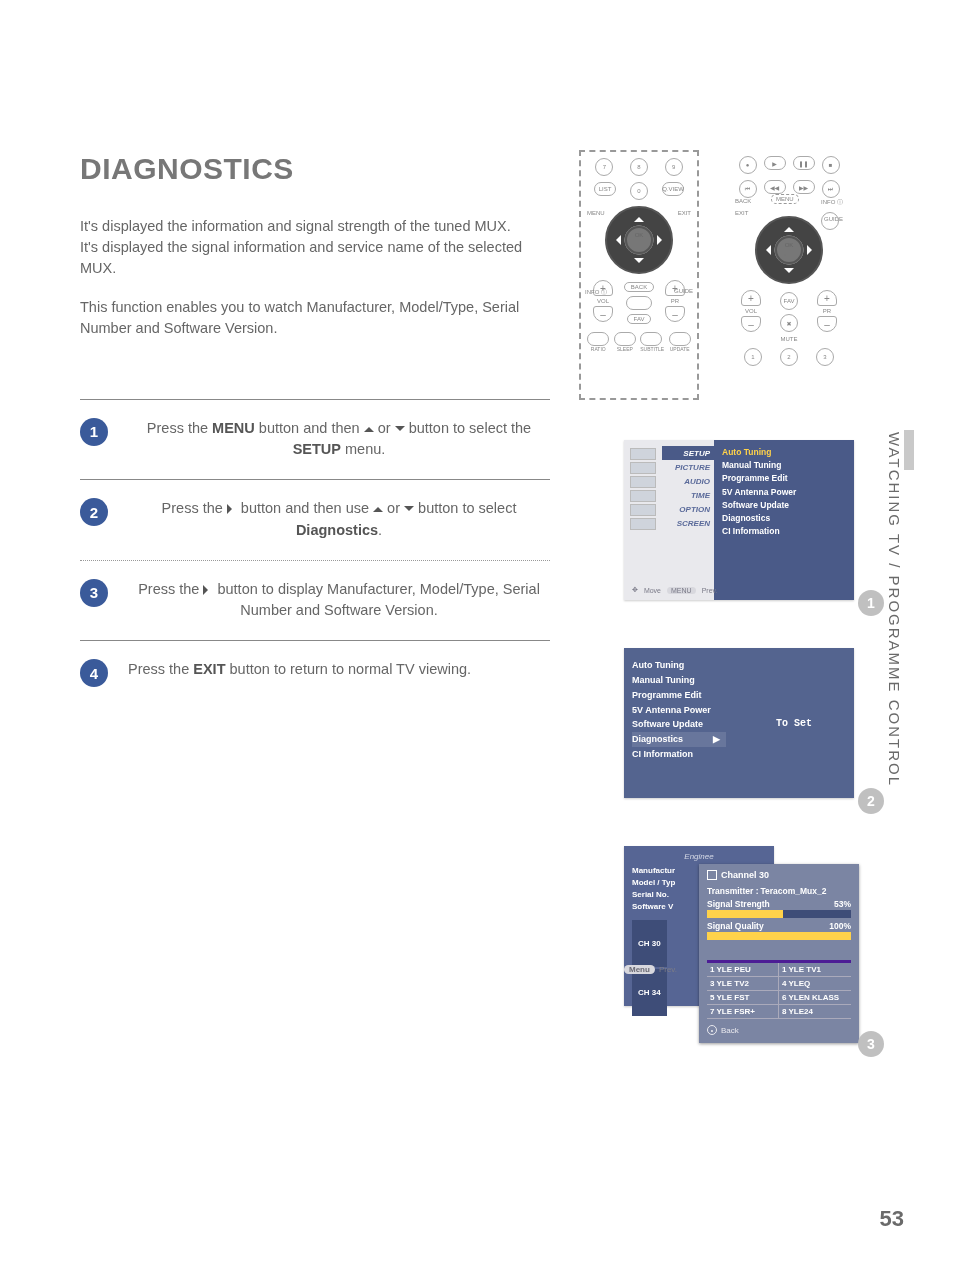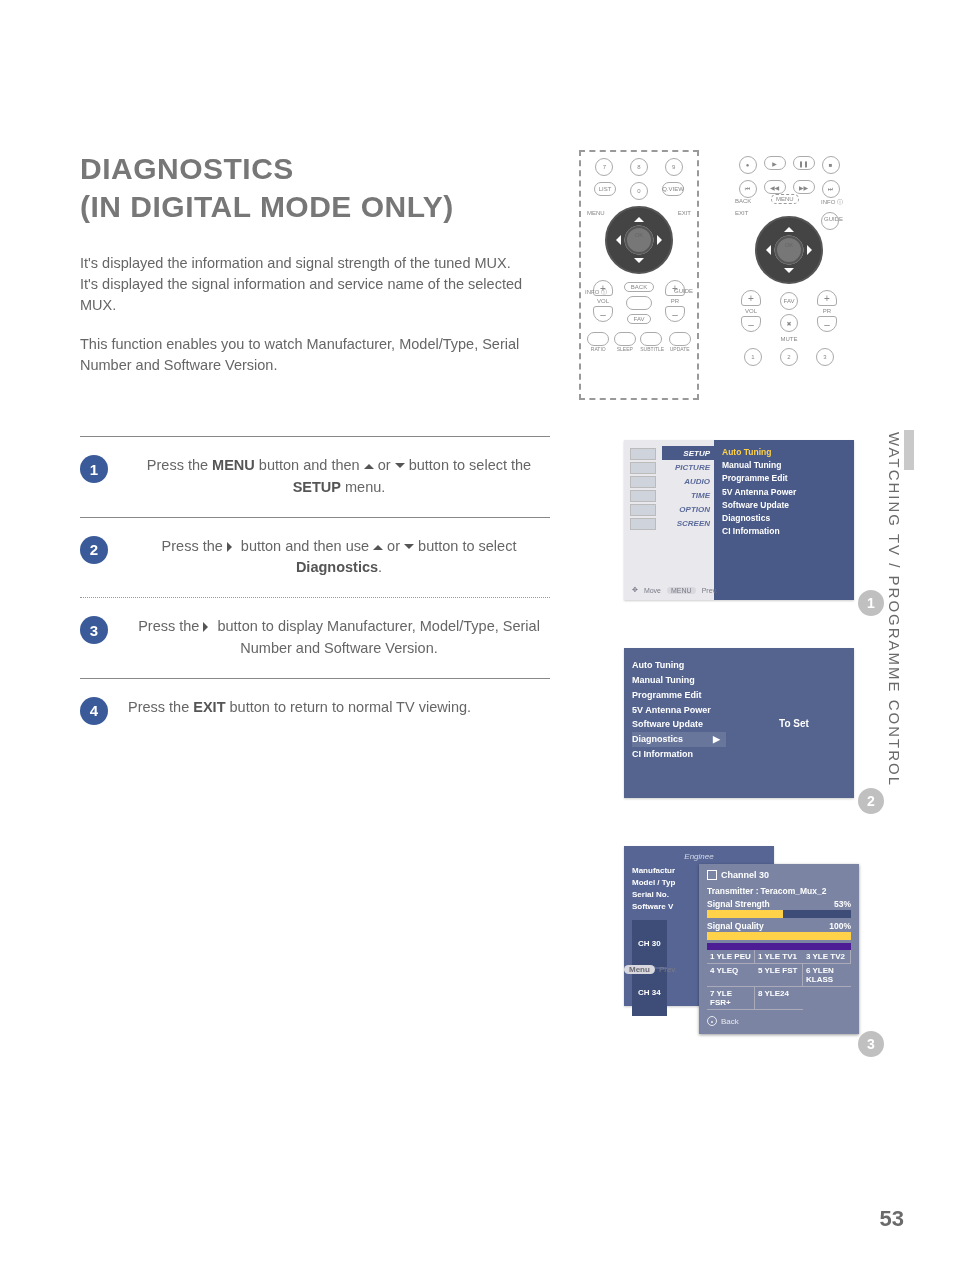--- a/index.html
+++ b/index.html
@@ -77,36 +77,36 @@
   .osd1 .right div { line-height: 1.55; font-weight:600; font-size:8.5px; }
   .osd1 .right .hi { color:#ffd24a; }
   .osd1 .foot1 { position:absolute; left:8px; bottom:6px; font-size:7px; color:#7a7a88; display:flex; gap:6px; align-items:center; }
   .osd1 .foot1 .pill { background:#d8d8de; border-radius:6px; padding:0 4px; }
 
   
   .osd2 { display:flex; height: 150px; background:#54648f; color:#fff; box-shadow:0 1px 2px rgba(0,0,0,.2); }
   .osd2 .left { width:110px; padding:10px 8px; }
   .osd2 .left div { font-weight:700; font-size:9px; line-height:1.65; }
   .osd2 .left .sel { background:rgba(255,255,255,.12); display:flex; justify-content:space-between; padding-right:6px; }
-  .osd2 .right { flex:1; display:flex; align-items:center; justify-content:center; font-weight:700; font-size:10px; }
+  .osd2 .right { flex:1; display:flex; align-items:center; justify-content:center; font-weight:700; font-size:10px;font-family:Liberation Mono, monospace; }
 
   
   .osd3 { height: 128px; position:relative; }
   .osd3 .back { position:absolute; left:0; top:0; width:150px; height:160px; background:#566594; color:#fff; padding:6px 8px; font-size:8px; box-shadow:0 1px 2px rgba(0,0,0,.2); }
   .osd3 .back .title { text-align:center; font-style:italic; color:#d5d9e6; margin-bottom:4px; font-size:8px; }
   .osd3 .back .lab { font-weight:700; line-height:1.5; color:#fff; }
   .osd3 .back .ch { margin-top:6px; }
   .osd3 .back .ch span { display:inline-block; background:#3e4d78; padding:19px 6px; margin:1px 0; font-weight:700; }
   .osd3 .popup { position:absolute; left:75px; top:18px; width:160px; background:#7b85a3; color:#fff; padding:6px 8px 8px 8px; box-shadow:0 1px 3px rgba(0,0,0,.4); }
   .osd3 .popup .hdr { display:flex; align-items:center; gap:4px; font-weight:700; margin-bottom:6px; font-size:9px; }
   .osd3 .popup .hdr .sq { width:10px; height:10px; border:1px solid #fff; }
   .osd3 .popup .line { font-weight:700; font-size:8.5px; margin:3px 0 1px 0; display:flex; justify-content:space-between; }
   .osd3 .popup .bar { height:8px; background:#3e4d78; position:relative; margin-bottom:3px; }
   .osd3 .popup .bar .fill { position:absolute; left:0; top:0; bottom:0; background:#ffd24a; }
-  .osd3 .popup .grid { display:grid; grid-template-columns:1fr 1fr 1fr; border-top:7px solid #4c1d95; margin-top:3px; }
+  .osd3 .popup .grid { display:grid; grid-template-columns:1fr 1fr; border-top:3px solid #4c1d95; margin-top:20px; }
   .osd3 .popup .grid div { border-bottom:1px solid #aab; padding:2px 3px; font-size:8px; font-weight:700; }
   .osd3 .popup .grid div:nth-child(odd){ border-right:1px solid #aab; }
   .osd3 .popup .back-row { margin-top:6px; font-size:8px; display:flex; align-items:center; gap:4px; color:#e8e8ee; }
   .osd3 .popup .back-row .c { width:10px; height:10px; border:1px solid #e8e8ee; border-radius:50%; display:flex; align-items:center; justify-content:center; font-size:7px; }
   .osd3 .footer { position:absolute; left:0; bottom:0; font-size:8px; color:#7d7d86; display:flex; align-items:center; gap:4px; }
   .osd3 .footer .pill { background:#d8d8de; border-radius:6px; padding:0 5px; font-weight:700; color:#6a6a74; }
 
   
   .g-up, .g-down, .g-right { display:inline-block; width:0; height:0; border:5px solid transparent; vertical-align:middle; }
   .g-up   { border-bottom-color:#555; transform: translateY(-2px); }
@@ -119,21 +119,20 @@
 <div class="page">
 
   <div class="side-tab">
     <div class="marker"></div>
     <div class="txt">WATCHING TV / PROGRAMME CONTROL</div>
   </div>
   <div class="page-num">53</div>
 
   <h1>
     <span>DIAGNOSTICS</span><br>
-    <span>(IN DIGITAL MODE ONLY)</span>
   </h1>
 
   <div class="intro">
     <p>
       <span>It's displayed the information and signal strength of the tuned MUX.</span><br>
       <span>It's displayed the signal information and service name of the selected MUX.</span>
     </p>
     <p>This function enables you to watch Manufacturer, Model/Type, Serial Number and Software Version.</p>
   </div>
 

